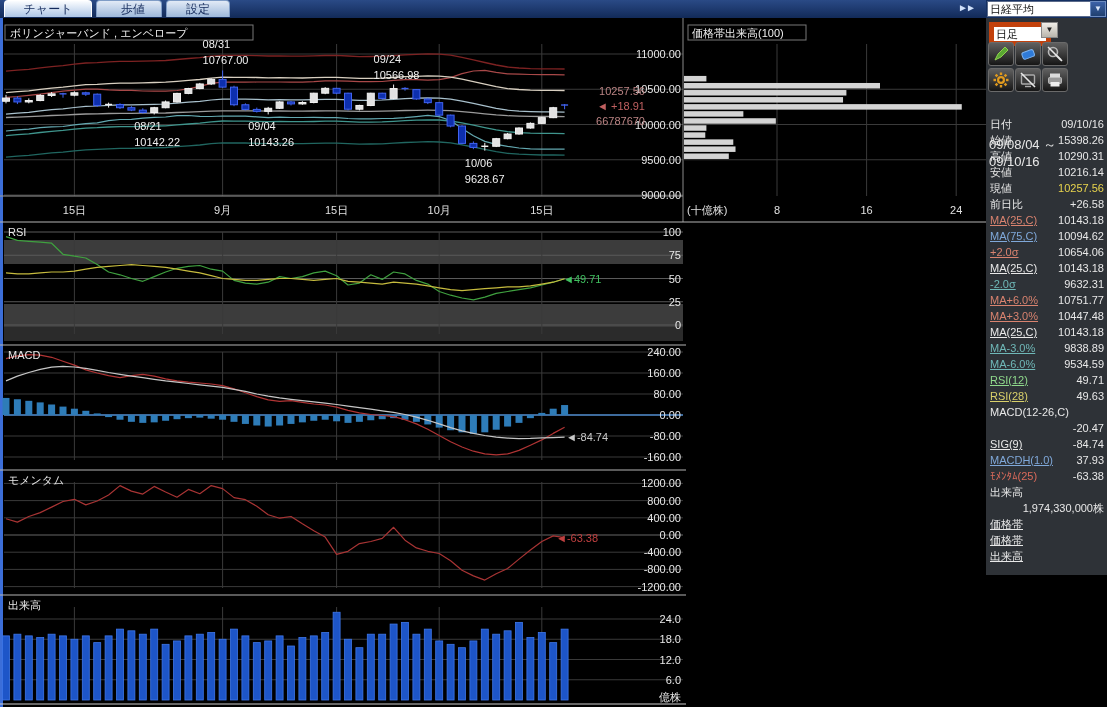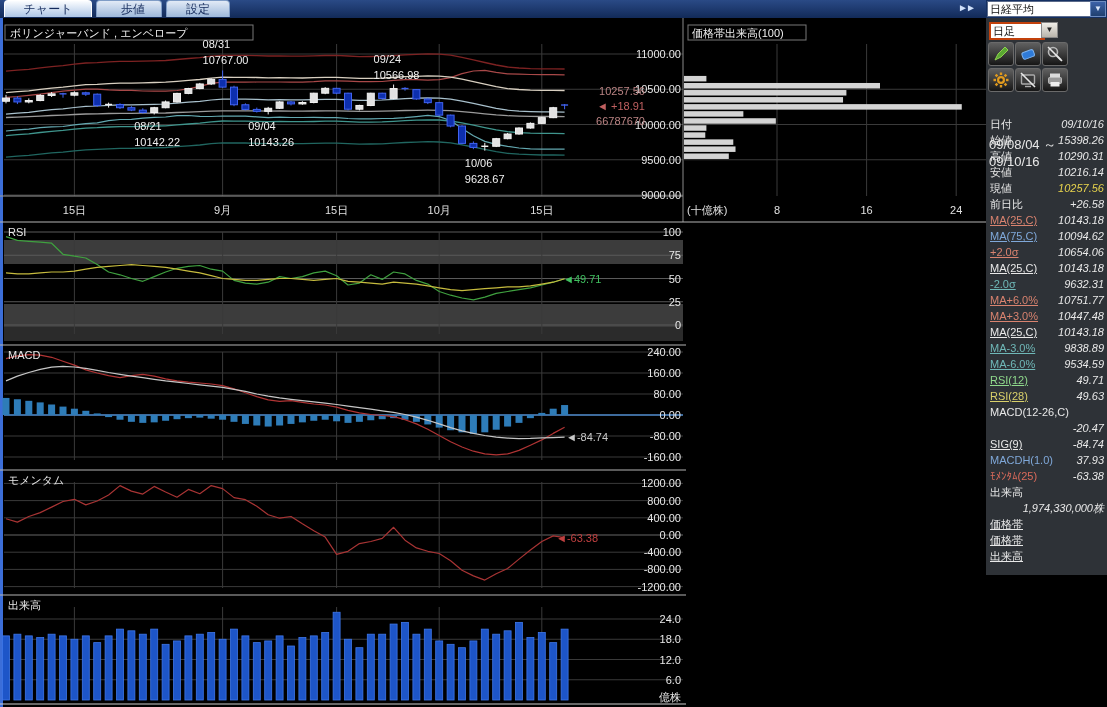--- a/index.html
+++ b/index.html
@@ -18,32 +18,32 @@
   #chart-svg{position:absolute;left:0;top:18px;}
   
   #sidebar{position:absolute;left:986px;top:0;width:121px;height:707px;background:#000;}
   #sidebar .graybg{position:absolute;left:0;top:18px;width:121px;height:557px;background:#2e3237;}
   #symbol-row{position:absolute;left:0;top:0;width:121px;height:18px;background:#132f62;}
   #symbol-field{position:absolute;left:1px;top:1px;width:100px;height:14px;background:#fff;
     border:1px solid #5a6a8a;font-size:11px;color:#111;padding:0 2px;line-height:14px;}
   #symbol-drop{position:absolute;left:104px;top:1px;width:16px;height:16px;background:linear-gradient(#3c62a8,#20406f);
     border:1px solid #6d8cc0;box-sizing:border-box;color:#dce8fa;font-size:8px;text-align:center;line-height:14px;}
   #period-field{position:absolute;left:3px;top:22px;width:48px;height:14px;background:#fff;
-    border:2px solid #c2410c;font-size:11px;color:#111;padding:0 2px;line-height:14px;}
+    border:5px solid #c2410c;font-size:11px;color:#111;padding:0 2px;line-height:14px;}
   #period-drop{position:absolute;left:55px;top:22px;width:17px;height:16px;background:linear-gradient(#f0eee8,#b9b5ac);
     border:1px solid #888;box-sizing:border-box;color:#222;font-size:8px;text-align:center;line-height:14px;}
   #tools{position:absolute;left:2px;top:42px;width:84px;}
   .toolbtn{position:absolute;width:26px;height:24px;border-radius:3px;border:1px solid #6a6a6a;
     background:linear-gradient(#606060,#161616);box-sizing:border-box;}
   .toolbtn svg{position:absolute;left:3px;top:2px;}
   #daterange{position:absolute;left:3px;top:100px;width:115px;font-size:13px;color:#e8e8e8;margin-top:36px;}
   #rows{position:absolute;left:0;top:116px;width:121px;}
   .s-row{position:relative;height:16px;font-size:11px;line-height:16px;}
   .s-label{position:absolute;left:4px;white-space:nowrap;}
-  .s-val{position:absolute;right:3px;color:#e8e8e8;font-style:italic;}
+  .s-val{position:absolute;right:3px;color:#e8e8e8;}
 </style>
 </head>
 <body>
 
 <div id="app">
   <div id="tabbar">
     <div class="tab active" style="left:4px;width:88px;text-align:center;">チャート</div>
     <div class="tab inactive" style="left:96px;width:66px;padding-left:8px;">歩値</div>
     <div class="tab inactive" style="left:166px;width:64px;">設定</div>
     <div id="tab-overflow" style="left:958px;">►►</div>
@@ -546,21 +546,21 @@
         </div>
         <div class="s-row">
           <span class="s-label" style="color: rgb(232, 232, 232);"></span>
           <span class="s-val">-20.47</span>
         </div>
         <div class="s-row">
           <span class="s-label" style="color: rgb(232, 232, 232); text-decoration: underline;">SIG(9)</span>
           <span class="s-val">-84.74</span>
         </div>
         <div class="s-row">
-          <span class="s-label" style="color: rgb(127, 168, 217); ">MACDH(1.0)</span>
+          <span class="s-label" style="color: rgb(127, 168, 217); text-decoration: underline;">MACDH(1.0)</span>
           <span class="s-val">37.93</span>
         </div>
         <div class="s-row">
           <span class="s-label" style="color: rgb(217, 106, 90);">ﾓﾒﾝﾀﾑ(25)</span>
           <span class="s-val">-63.38</span>
         </div>
         <div class="s-row">
           <span class="s-label" style="color: rgb(232, 232, 232);">出来高</span>
           <span class="s-val"></span>
         </div>

